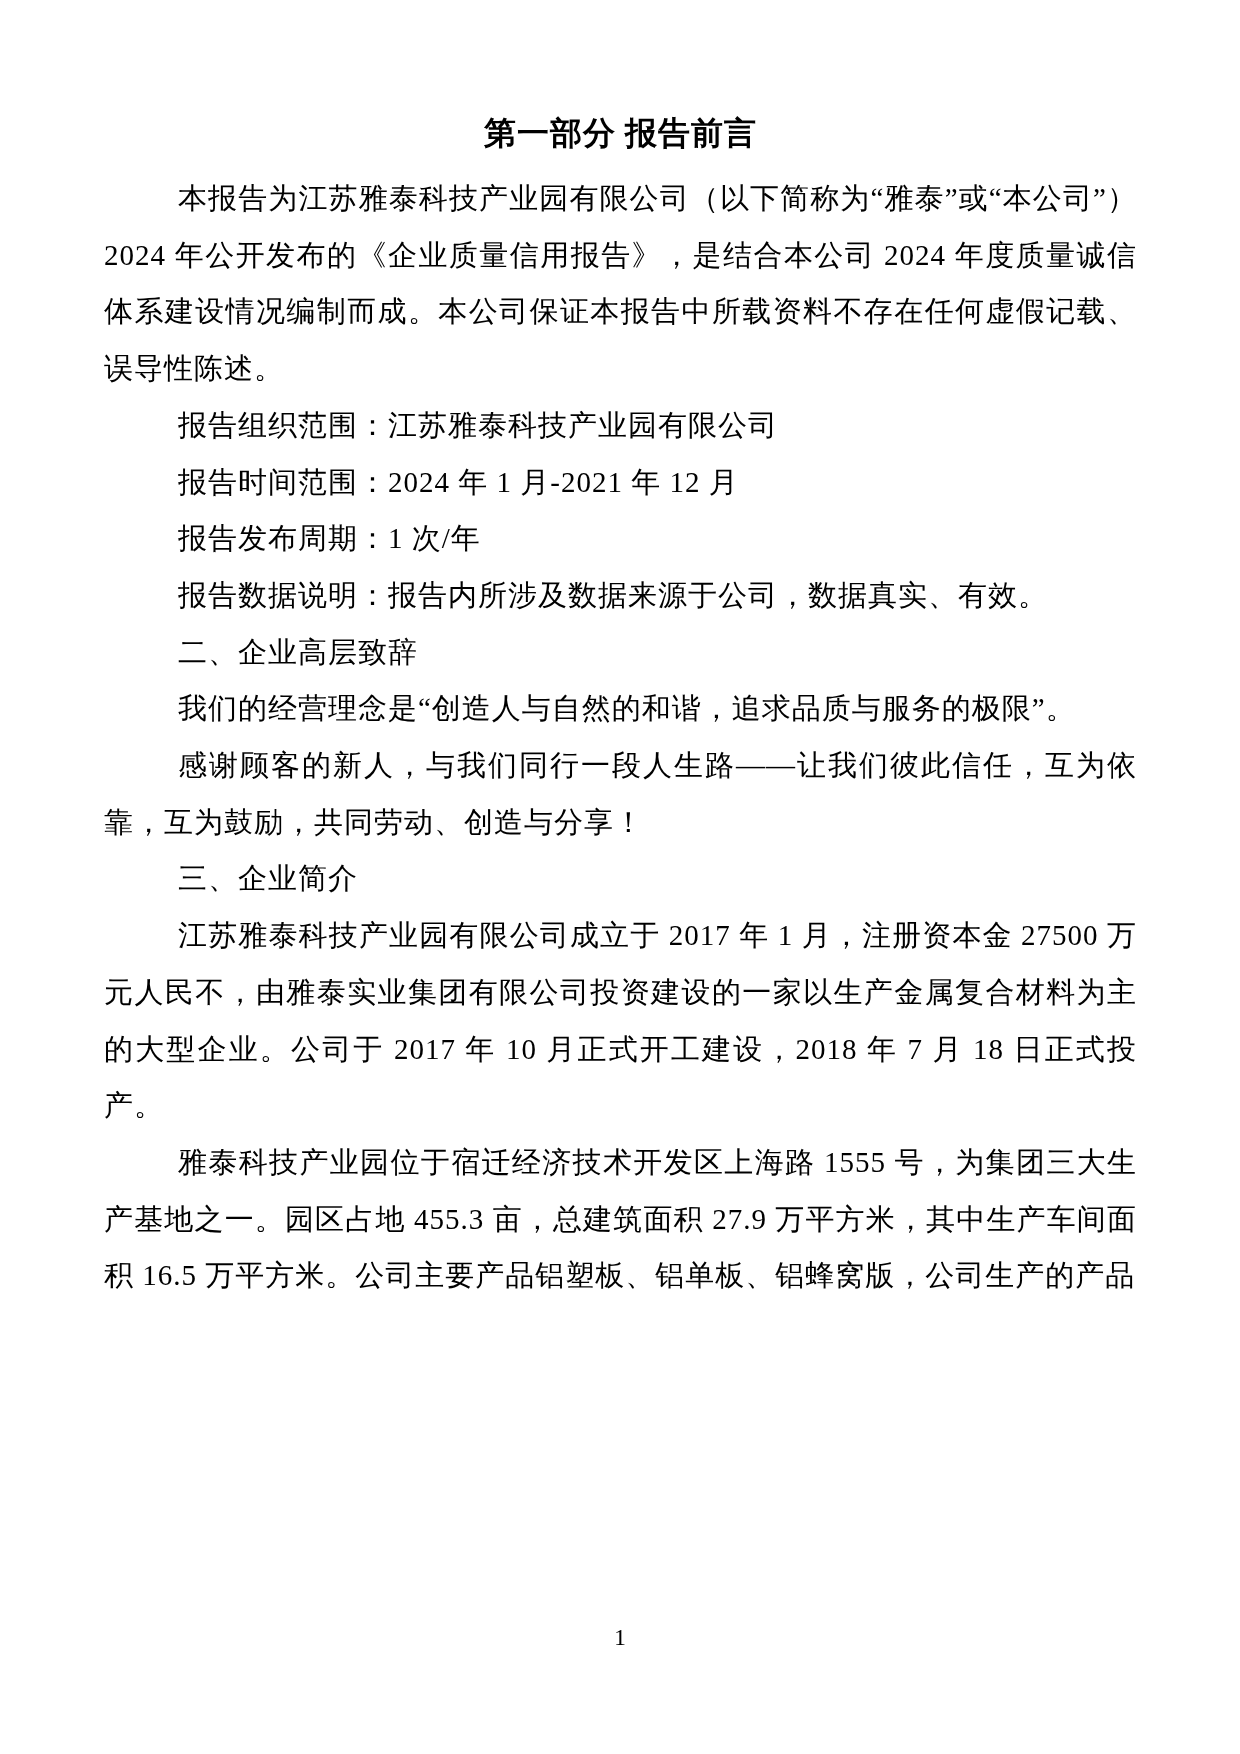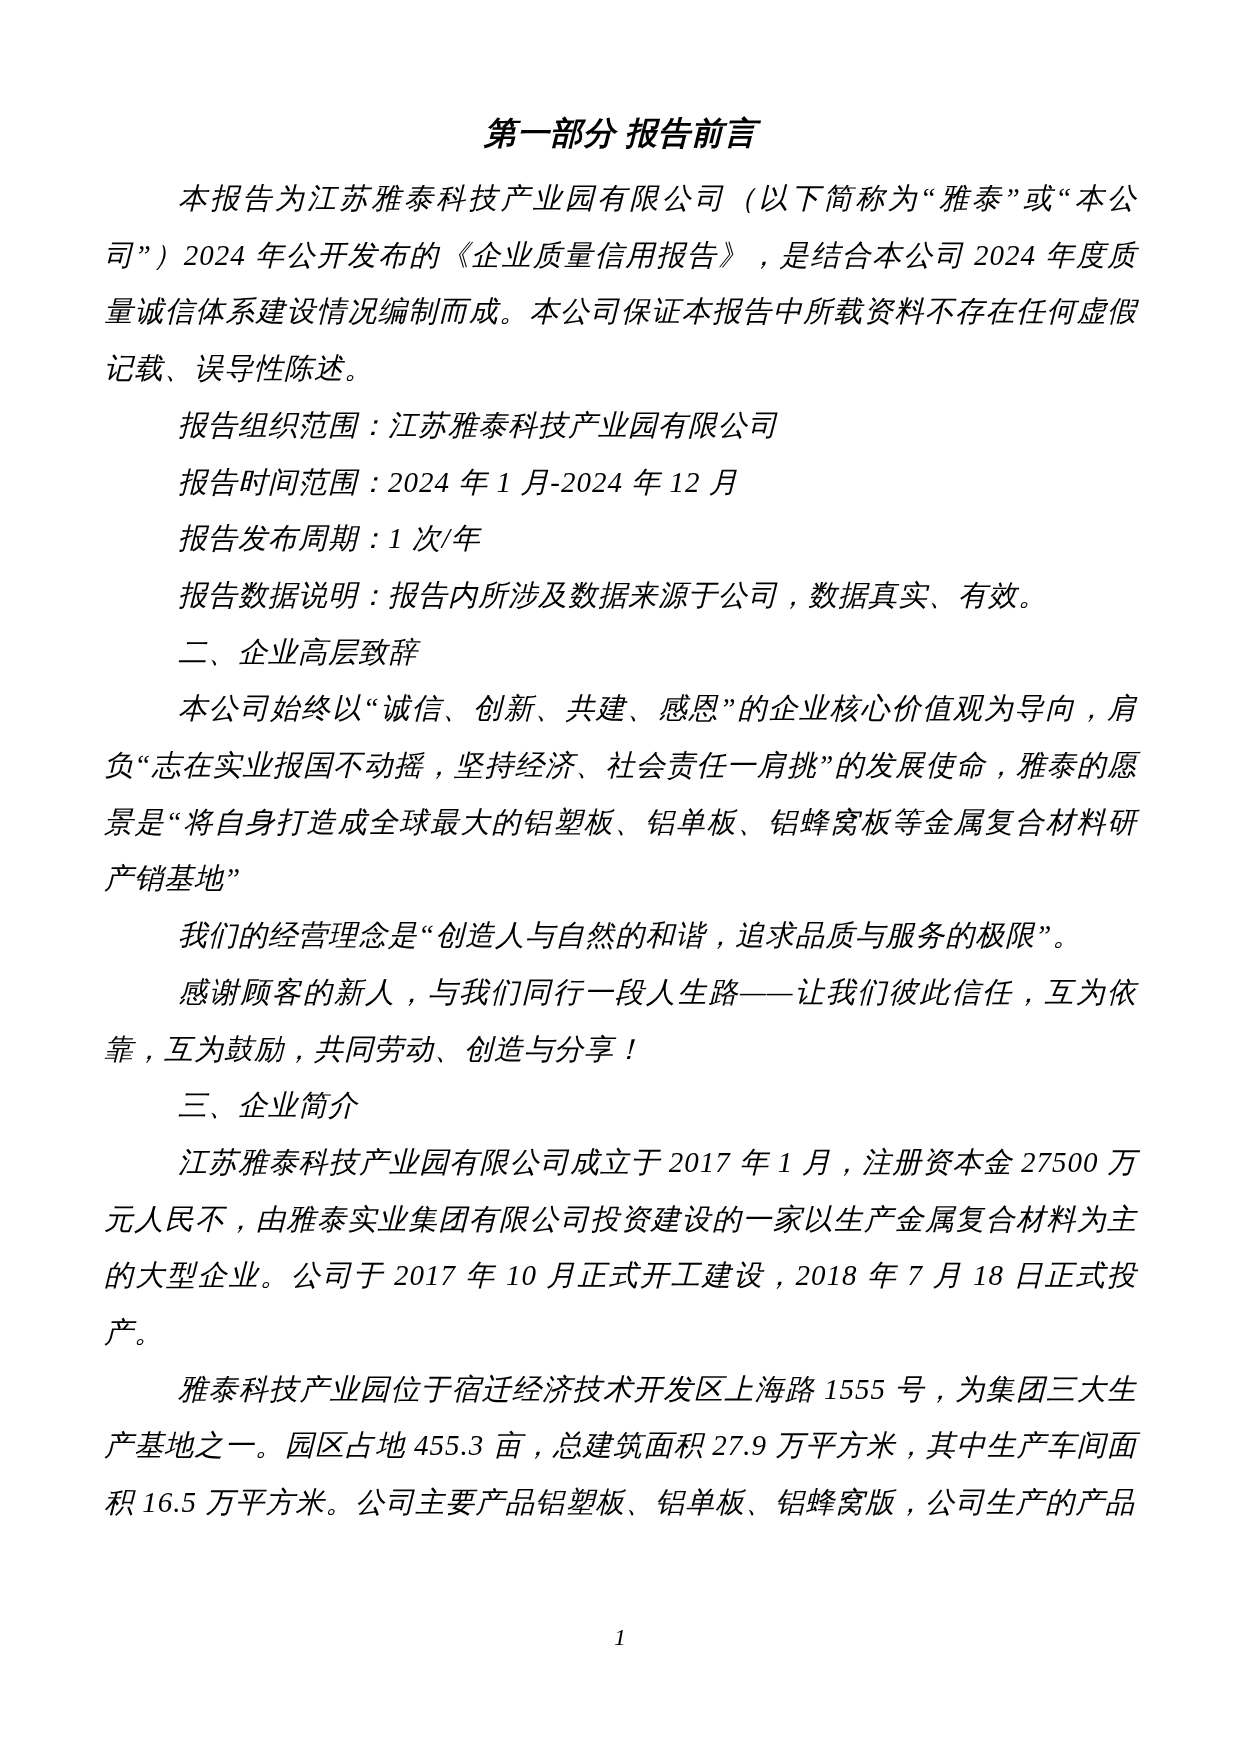--- a/index.html
+++ b/index.html
@@ -8,21 +8,20 @@
     background: #ffffff;
   }
   .page {
     position: relative;
     width: 1240px;
     height: 1754px;
     background: #ffffff;
     overflow: hidden;
     font-family: "Liberation Serif", "DejaVu Serif", serif;
     color: #000000;
-    font-style: italic;
   }
   .content {
     position: absolute;
     left: 104px;
     top: 110px;
     width: 1033px;
   }
   .doc-title {
     margin: 0 0 14px 0;
     font-size: 32px;
@@ -56,30 +55,29 @@
 
 <div class="page">
   <div class="content">
     <h1 class="doc-title">第一部分 报告前言</h1>
 
 
     <p>本报告为江苏雅泰科技产业园有限公司（以下简称为“雅泰”或“本公司”）2024 年公开发布的《企业质量信用报告》，是结合本公司 2024 年度质量诚信体系建设情况编制而成。本公司保证本报告中所载资料不存在任何虚假记载、误导性陈述。</p>
 
     <p>报告组织范围：江苏雅泰科技产业园有限公司</p>
 
-    <p>报告时间范围：2024 年 1 月-2024 年 12 月</p>
+    <p>报告时间范围：2024 年 1 月-2021 年 12 月</p>
 
     <p>报告发布周期：1 次/年</p>
 
     <p>报告数据说明：报告内所涉及数据来源于公司，数据真实、有效。</p>
 
 
     <p>二、企业高层致辞</p>
 
-    <p>本公司始终以“诚信、创新、共建、感恩”的企业核心价值观为导向，肩负“志在实业报国不动摇，坚持经济、社会责任一肩挑”的发展使命，雅泰的愿景是“将自身打造成全球最大的铝塑板、铝单板、铝蜂窝板等金属复合材料研产销基地”</p>
 
     <p>我们的经营理念是“创造人与自然的和谐，追求品质与服务的极限”。</p>
 
     <p>感谢顾客的新人，与我们同行一段人生路——让我们彼此信任，互为依靠，互为鼓励，共同劳动、创造与分享！</p>
 
     <p>三、企业简介</p>
 
     <p>江苏雅泰科技产业园有限公司成立于 2017 年 1 月，注册资本金 27500 万元人民不，由雅泰实业集团有限公司投资建设的一家以生产金属复合材料为主的大型企业。公司于 2017 年 10 月正式开工建设，2018 年 7 月 18 日正式投产。</p>
 
     <p>雅泰科技产业园位于宿迁经济技术开发区上海路 1555 号，为集团三大生产基地之一。园区占地 455.3 亩，总建筑面积 27.9 万平方米，其中生产车间面积 16.5 万平方米。公司主要产品铝塑板、铝单板、铝蜂窝版，公司生产的产品</p>

